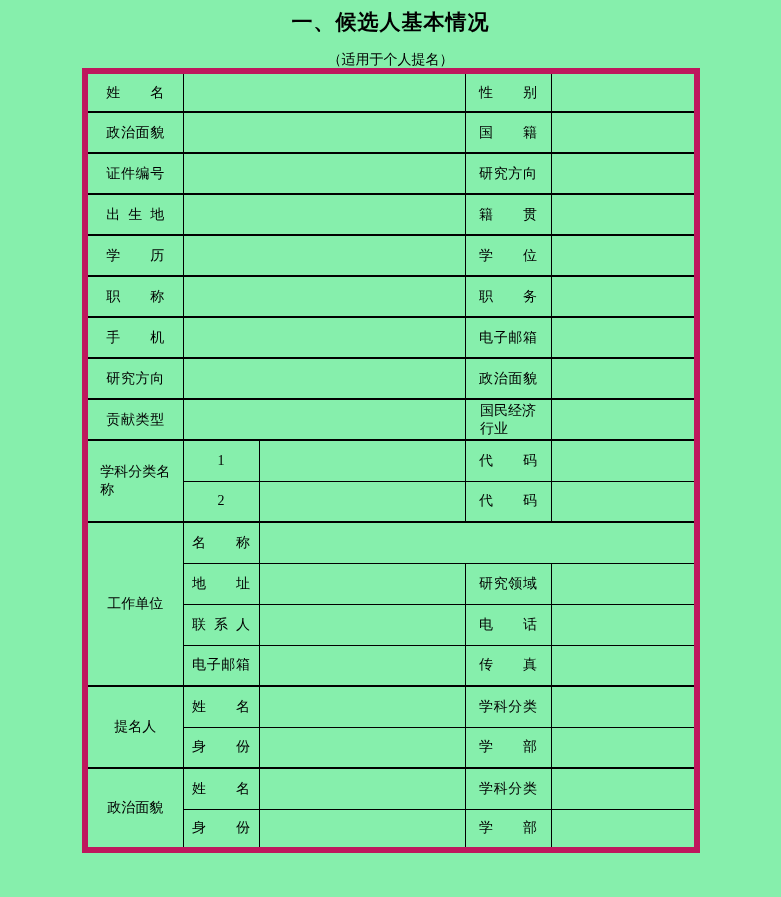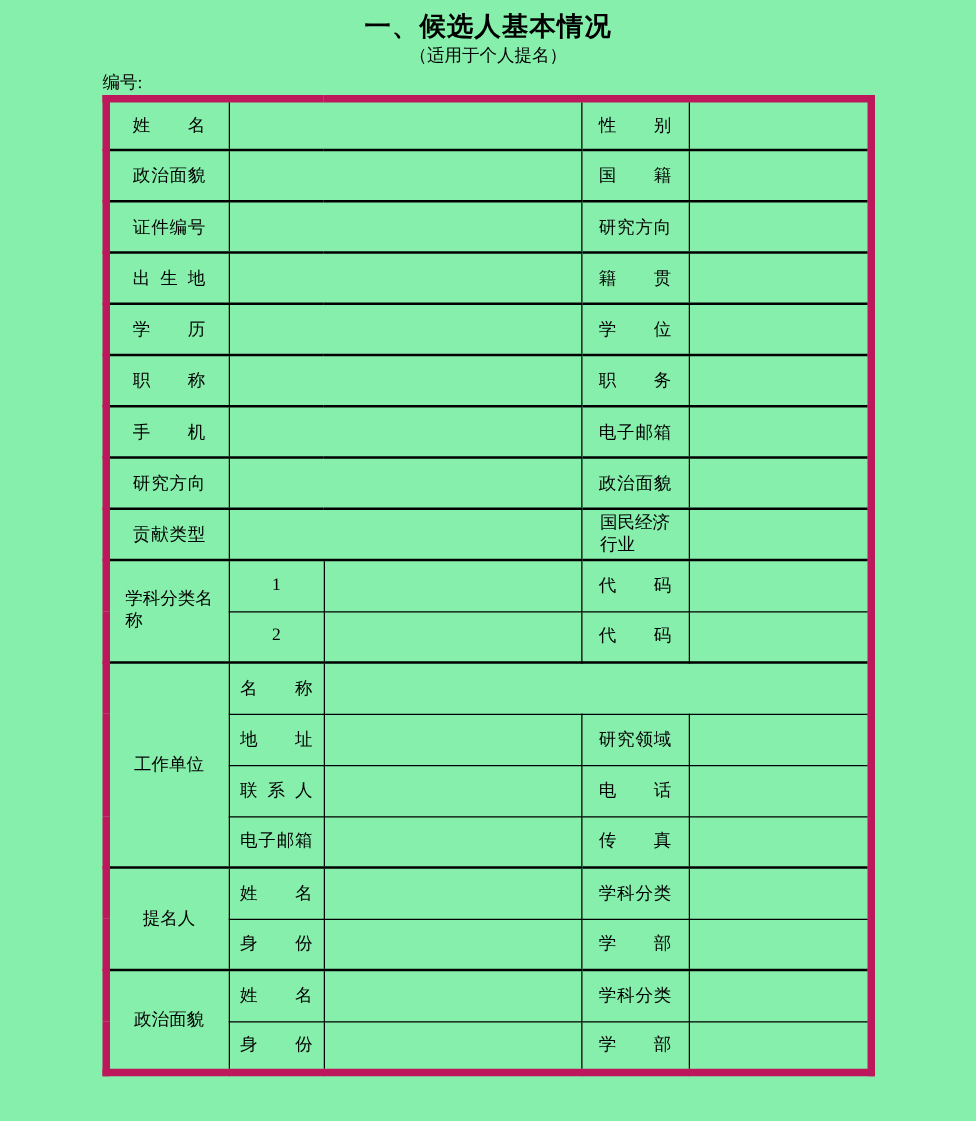--- a/index.html
+++ b/index.html
@@ -20,21 +20,21 @@
     font-family: "Liberation Sans", "DejaVu Sans", sans-serif;
     font-weight: bold;
     font-size: 21px;
     letter-spacing: 1px;
     padding-top: 10px;
     line-height: 24px;
   }
   .subtitle {
     text-align: center;
     font-size: 14px;
-    margin-top: 4px;
+    margin-top: 18px;
     line-height: 16px;
   }
   .serial {
     font-size: 14px;
     margin: 5px 0 1px 82px;
     line-height: 16px;
   }
   table.form {
     border-collapse: collapse;
     table-layout: fixed;
@@ -69,21 +69,20 @@
   
   td.sub { text-align: left; padding-left: 11px; }
 </style>
 </head>
 <body>
 
 <div class="page">
 
   <div class="title">一、候选人基本情况</div>
   <div class="subtitle">（适用于个人提名）</div>
-  <div class="serial">编号:</div>
 
   <table class="form">
     <colgroup>
       <col style="width:98px">
       <col style="width:76px">
       <col style="width:206px">
       <col style="width:86px">
       <col style="width:146px">
     </colgroup>
 

